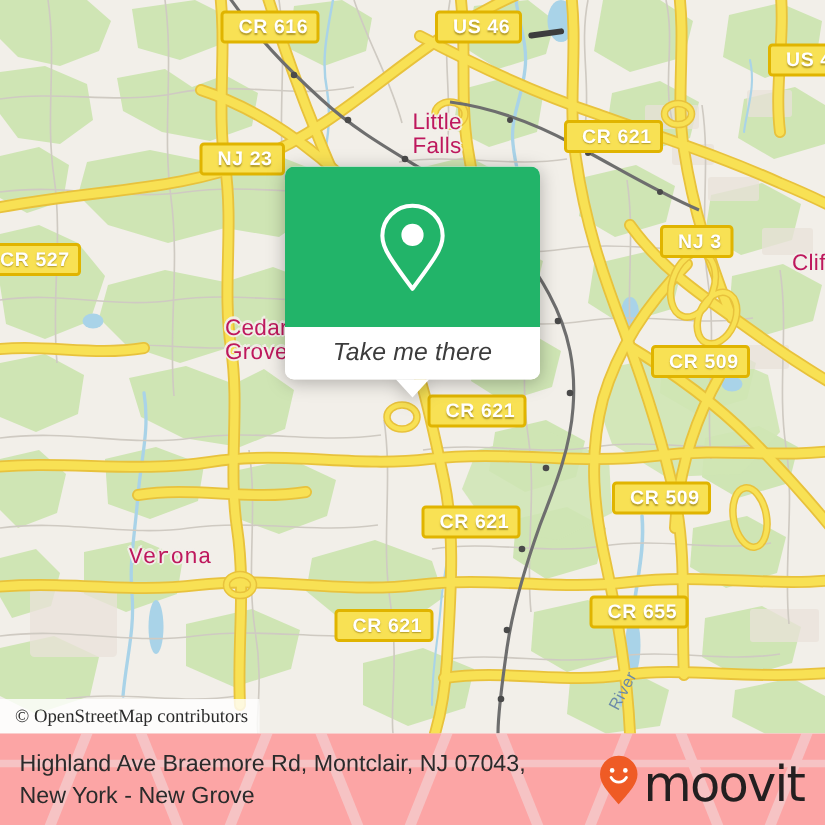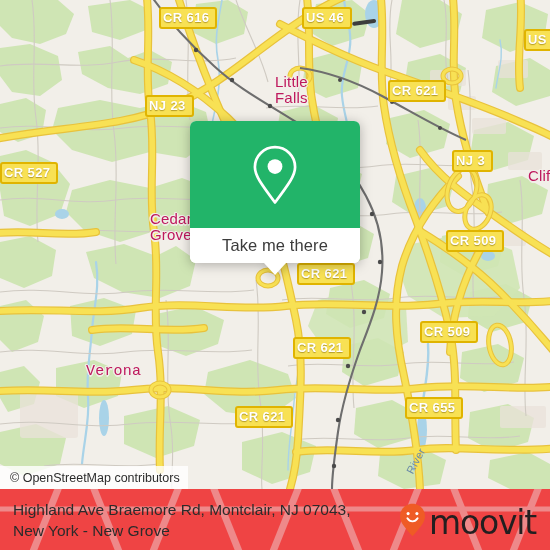--- a/index.html
+++ b/index.html
@@ -61,35 +61,35 @@
   .shield {
     position: absolute;
     background: #f8e154;
     border: 2px solid #e0b400;
     border-radius: 3px;
     color: #ffffff;
     font-family: "Liberation Sans", sans-serif;
     font-size: 13px;
     font-weight: bold;
     letter-spacing: .4px;
-    padding: 1px 6px 2px 2px;
+    padding: 1px 6px 2px 10px;
     white-space: nowrap;
     text-shadow: 0 1px 1px rgba(120,95,0,.55);
     box-sizing: border-box;
     line-height: 15px;
-    margin-left: 12px;
   }
 
   
   #popup-card {
     position: absolute;
     left: 190px;
-    top: 121px;
+    top: 111px;
     width: 170px;
     filter: drop-shadow(0 2px 6px rgba(0,0,0,.28));
+    font-style: italic;
   }
   #popup-card .card-inner {
     border-radius: 6px;
     overflow: hidden;
     background: #ffffff;
   }
   #popup-green {
     background: #22b469;
     height: 107px;
     display: flex;
@@ -125,32 +125,32 @@
     left: 0;
     top: 466px;
     height: 23px;
     display: flex;
     align-items: center;
     padding-left: 10px;
     padding-right: 8px;
     background: rgba(255,255,255,.80);
     color: #2c2c2c;
     font-size: 12.5px;
-    font-family: Liberation Sans, sans-serif;
+    font-family: Liberation Serif, serif;
     white-space: nowrap;
   }
 
   
   #footer {
     position: absolute;
     left: 0;
     top: 489px;
     width: 550px;
     height: 61px;
-    background: #ef4444;
+    background: #fca5a5;
     overflow: hidden;
   }
   #footer-watermark {
     position: absolute;
     left: 0; top: 0;
     width: 550px; height: 61px;
     opacity: .40;
   }
   #footer-text {
     position: absolute;

